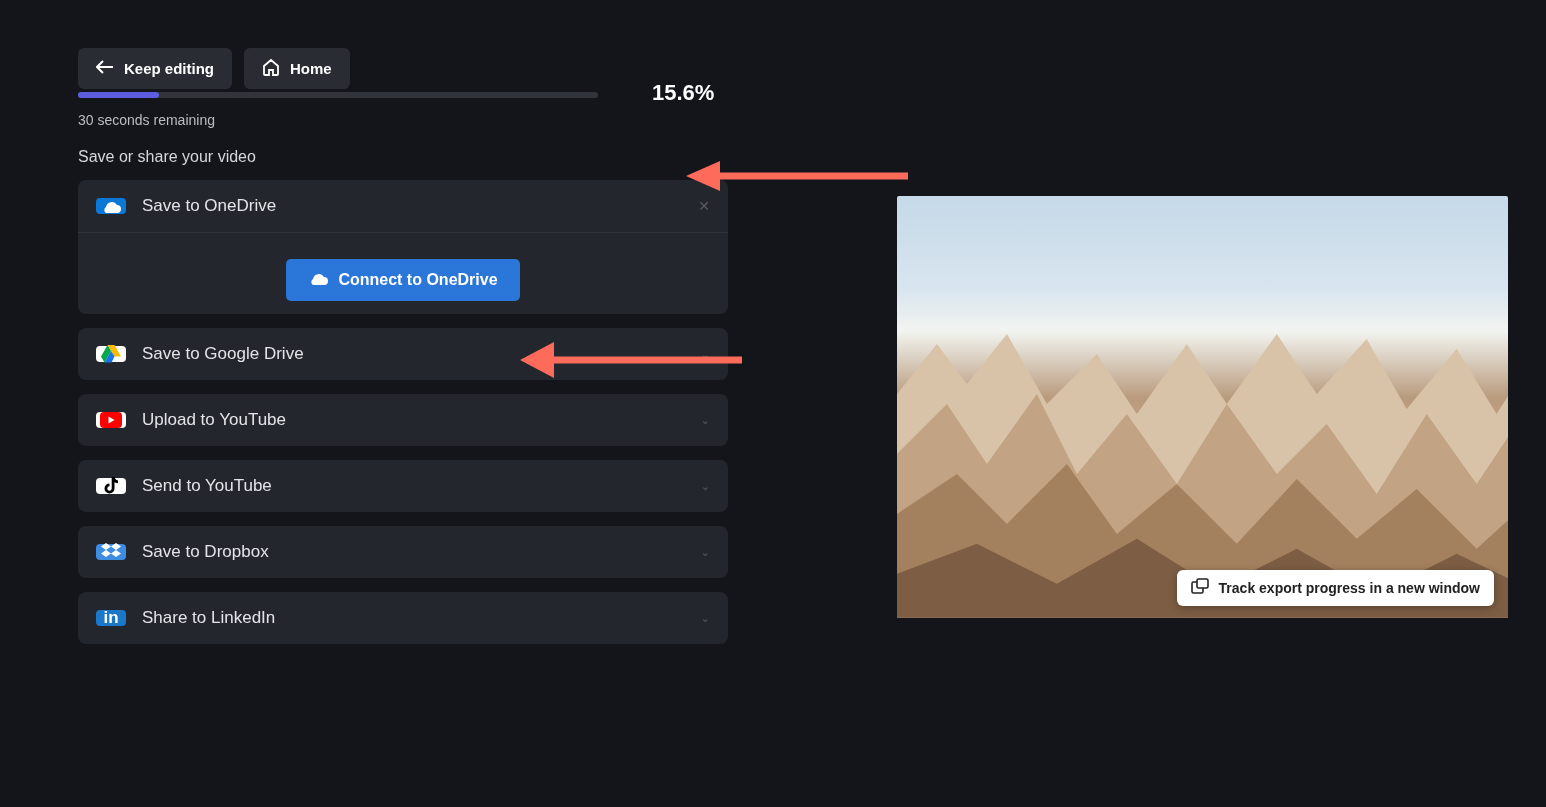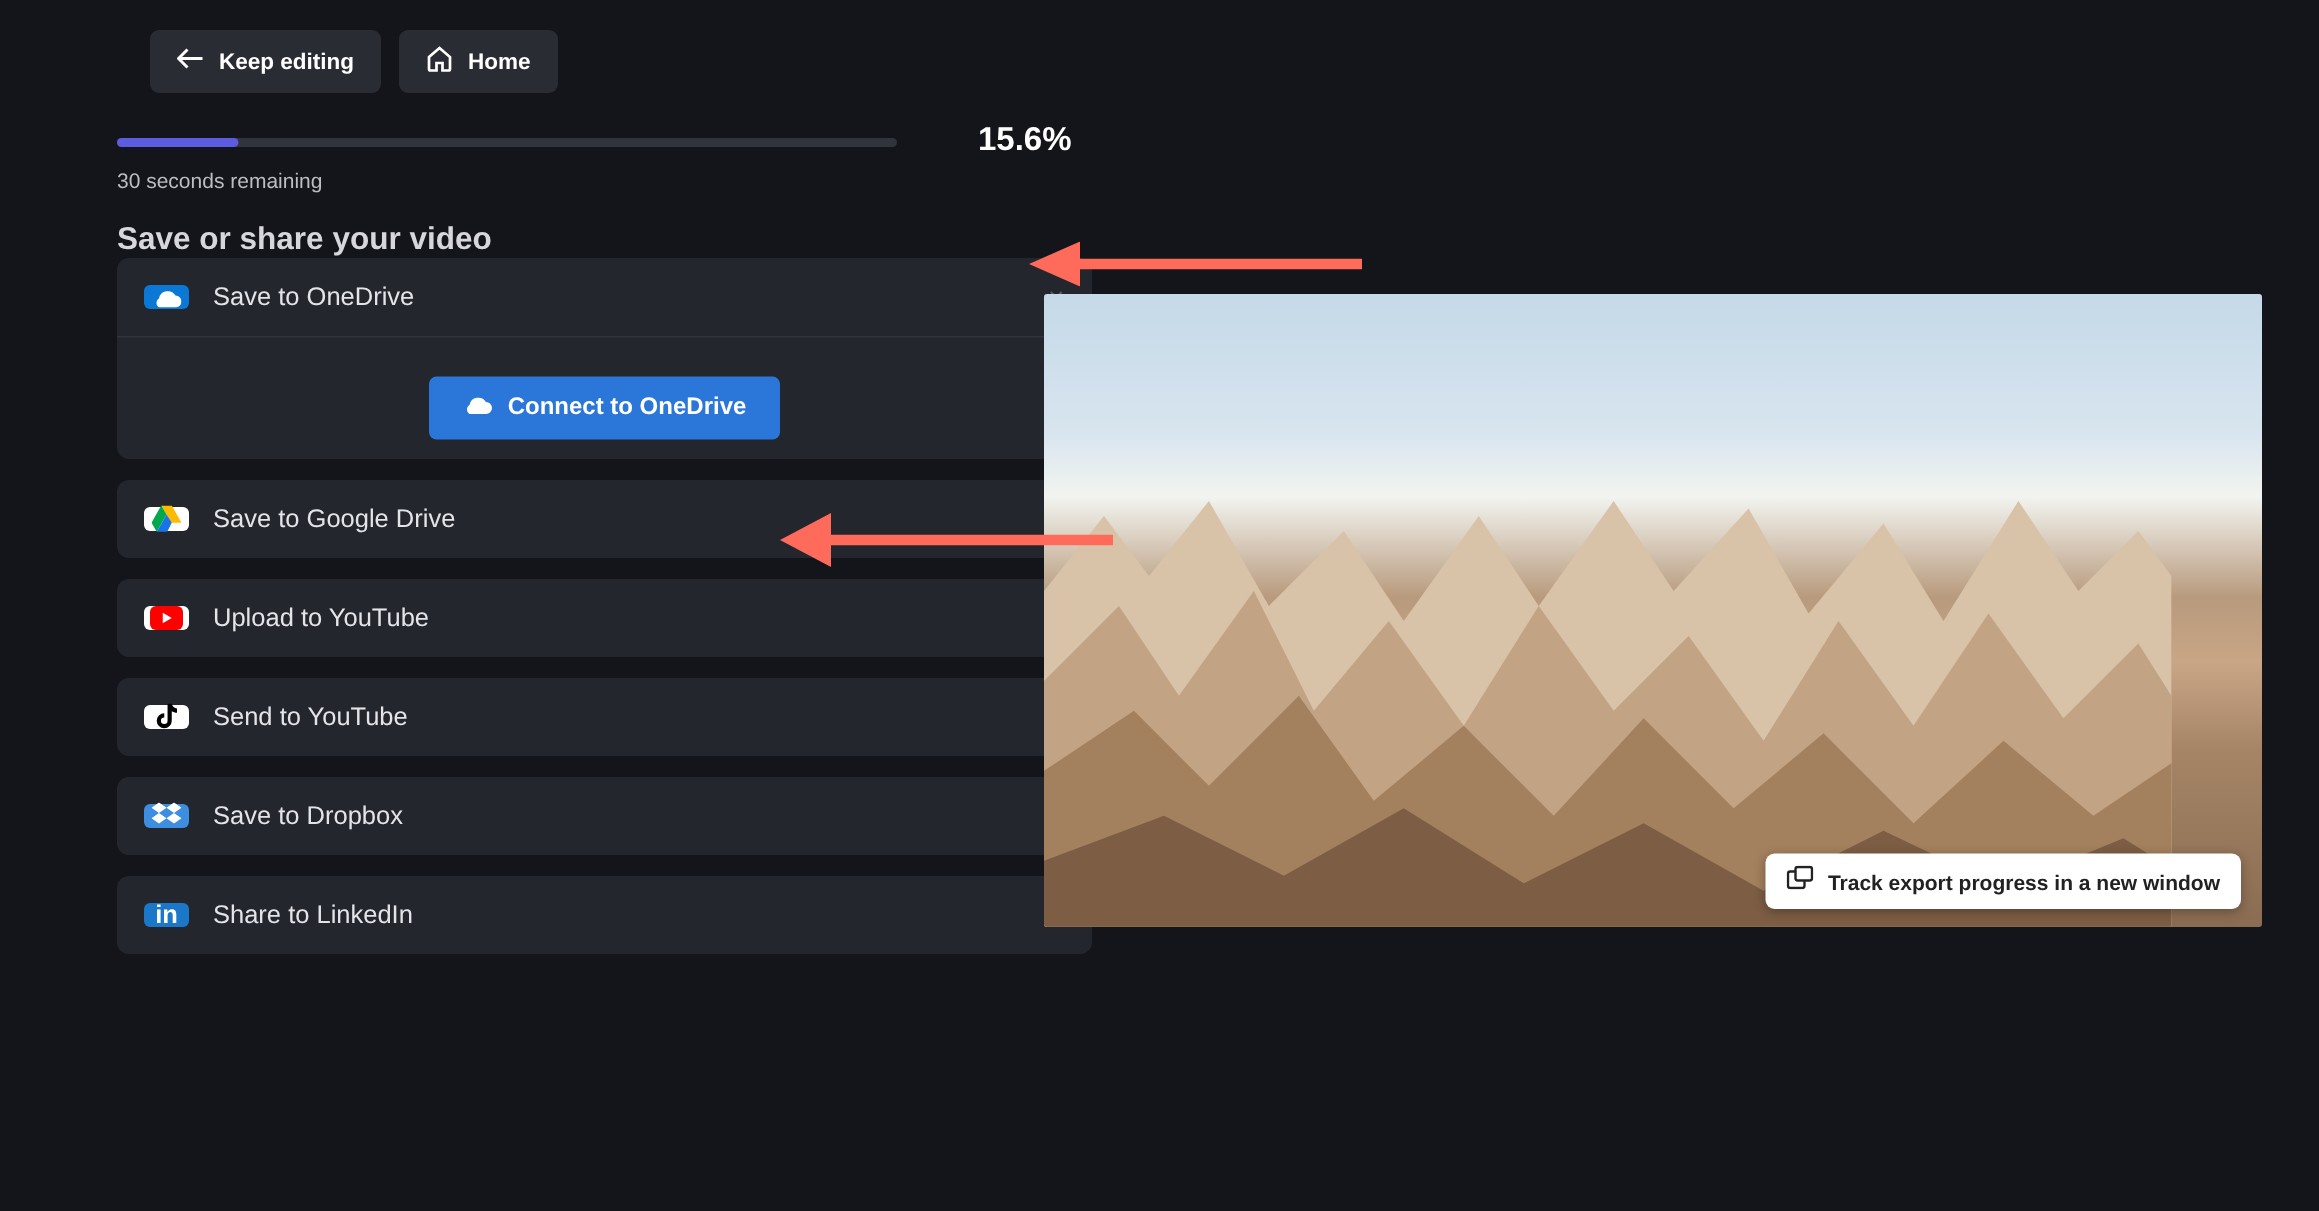--- a/index.html
+++ b/index.html
@@ -12,21 +12,22 @@
       color: #e8e8e8;
       font-family: -apple-system, BlinkMacSystemFont, 'Segoe UI', sans-serif;
       width: 1546px;
       height: 807px;
       overflow: hidden;
       position: relative;
     }
     .header-buttons {
       display: flex;
       gap: 12px;
-      padding: 20px 0 0 100px;
+      padding: 20px 0 0 78px;
+      margin-top: 28px;
     }
     .header-btn {
       background: #2a2c34;
       border: none;
       border-radius: 6px;
       color: #fff;
       padding: 10px 18px;
       font-size: 15px;
       font-weight: 600;
       display: flex;
@@ -82,23 +83,24 @@
       font-size: 22px;
       font-weight: 600;
       color: #fff;
     }
     .time-remaining {
       font-size: 14px;
       color: #bcbcc4;
       margin-bottom: 20px;
     }
     .section-label {
-      font-size: 21px;
-      font-weight: 700;
+      font-size: 16px;
+      font-weight: 400;
       color: #d6d6dc;
+      margin-bottom: 14px;
     }
     .share-card {
       background: #24262e;
       border-radius: 8px;
       margin-bottom: 14px;
     }
     .share-card.expanded {
       padding-bottom: 13px;
     }
     .share-header {
@@ -152,21 +154,21 @@
       font-weight: 600;
       display: flex;
       align-items: flex-end;
       gap: 10px;
       cursor: pointer;
     }
     .preview-panel {
       position: absolute;
       right: 38px;
       top: 196px;
-      width: 812px;
+      width: 611px;
       height: 422px;
       border-radius: 2px;
       overflow: hidden;
     }
     .preview-image {
       width: 100%;
       height: 100%;
       background: linear-gradient(180deg, #c5d9e8 0%, #d8e5ef 22%, #f2f4f0 32%, #b89a7c 48%, #c8a686 58%, #a68566 72%, #8a6c52 100%);
       position: relative;
     }

